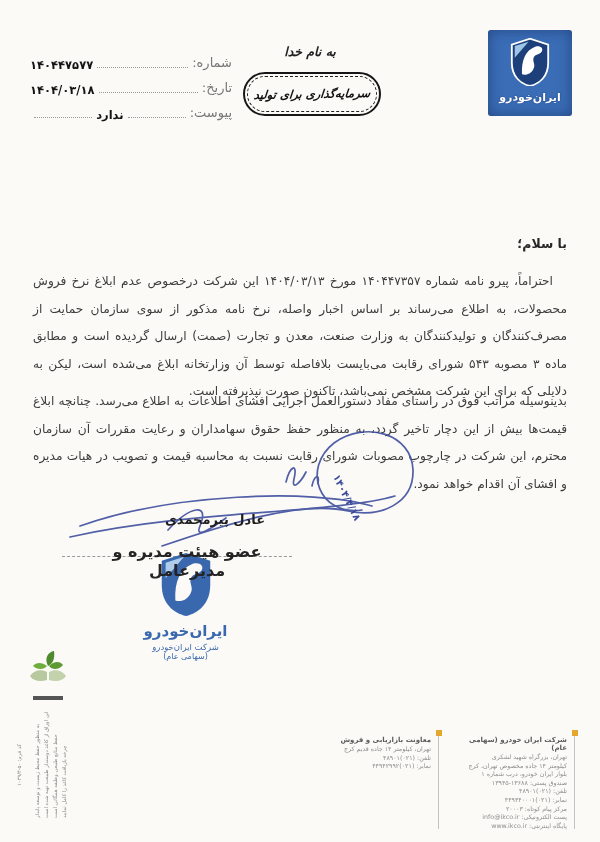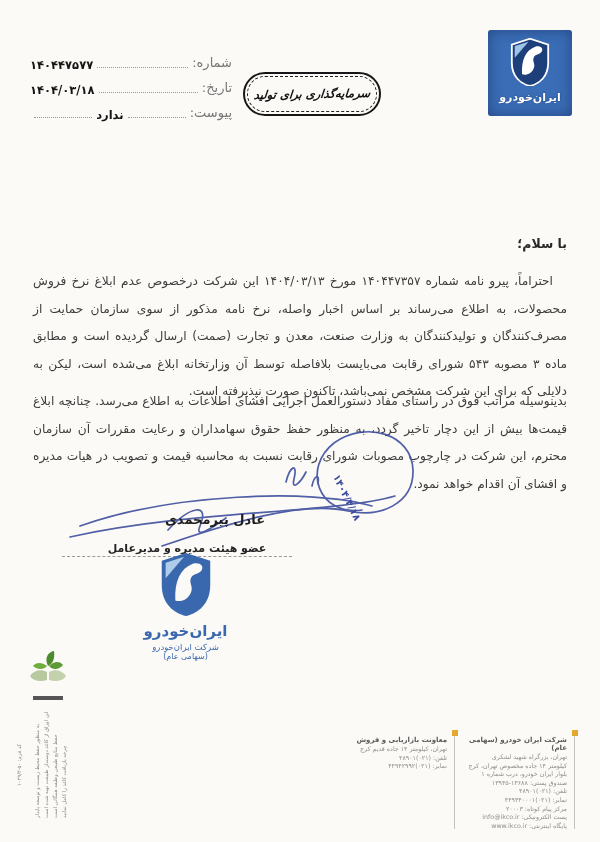--- a/index.html
+++ b/index.html
@@ -31,58 +31,59 @@
   .p1{top:268px;text-indent:14px;}
   .p2{top:388px;}
   
   .sig-svg{position:absolute;top:410px;left:50px;width:400px;height:175px;z-index:4;pointer-events:none;}
   .sig-date{position:absolute;top:492px;left:322px;transform:rotate(64deg);color:#3a4a9b;
             font-size:10px;font-weight:bold;z-index:4;white-space:nowrap;}
   .sig-name{position:absolute;top:512px;left:150px;width:130px;text-align:center;font-weight:bold;
             font-size:13px;color:#1e1e1e;z-index:5;}
   .sig-rule{position:absolute;top:556px;left:62px;width:230px;border-top:1px dashed #9a9a9a;z-index:1;}
   .sig-title{position:absolute;top:542px;left:92px;width:190px;text-align:center;font-weight:bold;
-             font-size:11px;color:#242424;z-index:5;}
+             font-size:16px;color:#242424;z-index:5;}
   
   .stamp{position:absolute;top:552px;left:118px;width:135px;text-align:center;opacity:.92;z-index:3;}
   .stamp-word{font-size:15px;font-weight:bold;color:#2a5ca8;margin-top:2px;}
   .stamp-co{font-size:8.5px;color:#2a5ca8;margin-top:2px;}
   .stamp-type{font-size:8px;color:#2a5ca8;text-align:center;}
   
   .eco{position:absolute;top:650px;left:26px;width:44px;text-align:center;}
   .eco-bar{width:30px;height:3.5px;background:#555;margin:2px auto 0 auto;}
   .vtext{position:absolute;top:700px;left:34px;display:flex;gap:3px;height:118px;direction:ltr;}
   .vtext span{writing-mode:vertical-rl;transform:rotate(180deg);font-size:5.2px;color:#8a8a8a;
               letter-spacing:.2px;white-space:nowrap;}
   .vcode{position:absolute;top:744px;left:16px;writing-mode:vertical-rl;transform:rotate(180deg);
          font-size:5.2px;color:#8a8a8a;white-space:nowrap;}
   
   .fcol{position:absolute;top:736px;text-align:right;padding-right:8px;}
   .fcol .rule{position:absolute;right:0;top:-3px;height:96px;border-right:1px solid #c2c2c2;}
   .fcol .pin{position:absolute;right:-3px;top:-6px;width:6px;height:6px;background:#e3a82d;}
   .ftitle{font-size:7px;font-weight:bold;color:#5a5a5a;margin-bottom:1px;}
   .fline{font-size:6.3px;color:#8d8d8d;line-height:8.6px;}
   .col1{right:25px;width:112px;}
-  .col2{right:145px;width:112px;}
+  .col2{right:161px;width:112px;}
   .col3{right:264px;width:130px;}
 </style>
 </head>
 <body>
 
 <div class="page">
 
   <div class="logo-top">
     <svg width="40" height="48" viewBox="0 0 52 66">
       <path d="M26 1 L51 9 V34 C51 53 39 63 26 66 C13 63 1 53 1 34 V9 Z" fill="#1d3f7a" stroke="#ffffff" stroke-width="2.5"></path>
       <polygon points="5,11 24,5 5,27" fill="#9ec5e8"></polygon>
       <path d="M15 50 C14 30 20 17 33 12 C40 10 45 14 42 19 C39 23 33 22 31 27 C29 32 34 36 31 42 C28 49 21 52 15 50 Z" fill="#ffffff"></path>
     </svg>
     <div class="logo-word">ایران‌خودرو</div>
   </div>
 
+  <div class="besmele">به نام خدا</div>
   <div class="slogan-oval">
     <span class="slogan-text">سرمایه‌گذاری برای تولید</span>
   </div>
 
   <div class="fields">
     <div class="frow">
       <span class="flabel">شماره:</span>
       <span class="leader"></span>
       <span class="fvalue">۱۴۰۴۴۷۵۷۷</span>
     </div>

